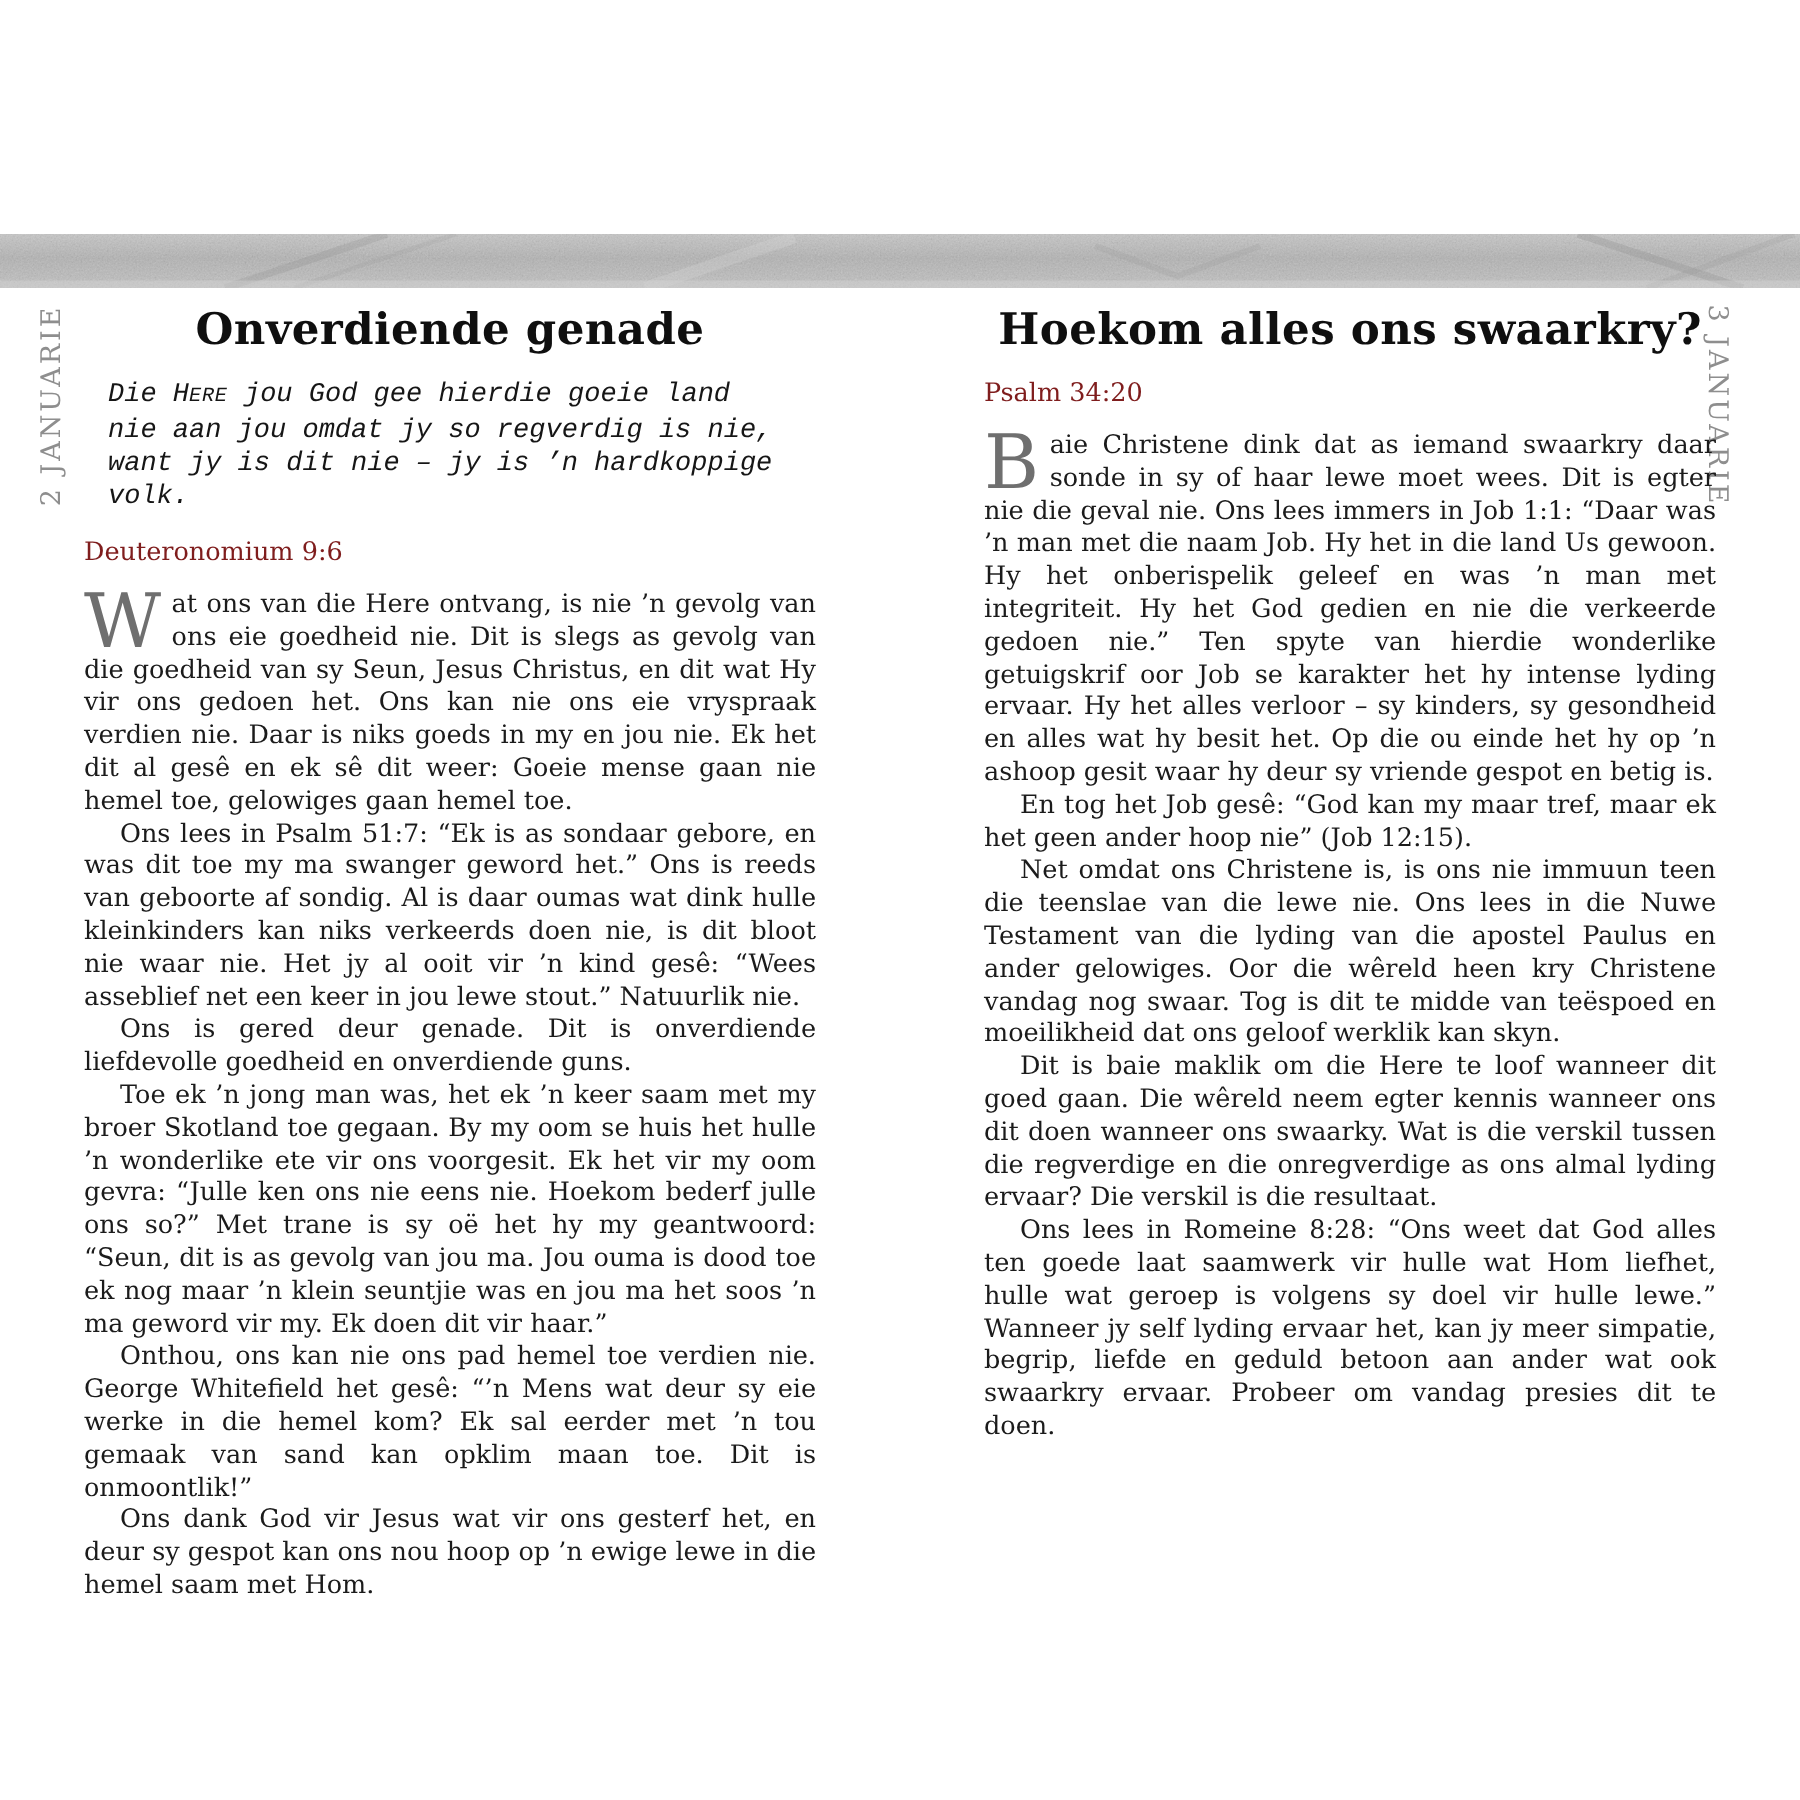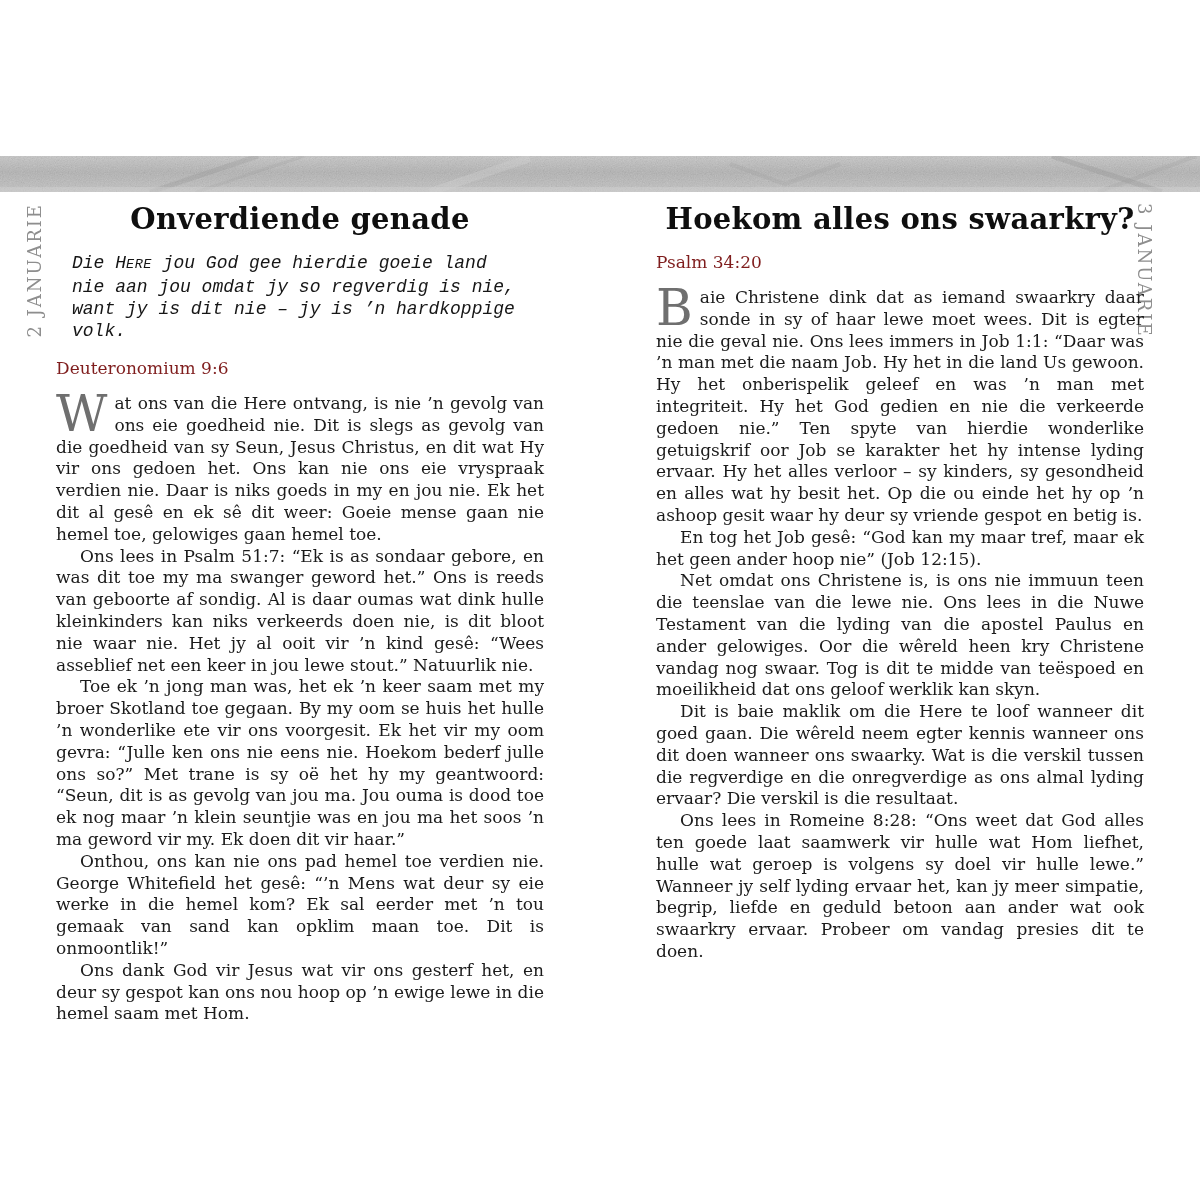--- a/index.html
+++ b/index.html
@@ -87,20 +87,21 @@
   <div class="vlabel rightside">3 JANUARIE</div>
 
   <section class="content leftcol">
     <h1 class="title">Onverdiende genade</h1>
     <p class="quote">Die <span>H</span><span class="sc-rest">ERE</span> jou God gee hierdie goeie land nie aan jou omdat jy so regverdig is nie, want jy is dit nie – jy is ’n hardkoppige volk.</p>
     <p class="reference">Deuteronomium 9:6</p>
     <div class="bodytext">
       <p class="first"><span class="dropcap">W</span><span>at ons van die Here ontvang, is nie ’n gevolg van ons eie goedheid nie. Dit is slegs as gevolg van die goedheid van sy Seun, Jesus Christus, en dit wat Hy vir ons gedoen het. Ons kan nie ons eie vryspraak verdien nie. Daar is niks goeds in my en jou nie. Ek het dit al gesê en ek sê dit weer: Goeie mense gaan nie hemel toe, gelowiges gaan hemel toe.</span></p>
       <div>
           <p class="para">Ons lees in Psalm 51:7: “Ek is as sondaar gebore, en was dit toe my ma swanger geword het.” Ons is reeds van geboorte af sondig. Al is daar oumas wat dink hulle kleinkinders kan niks verkeerds doen nie, is dit bloot nie waar nie. Het jy al ooit vir ’n kind gesê: “Wees asseblief net een keer in jou lewe stout.” Natuurlik nie.</p>
+          <p class="para">Ons is gered deur genade. Dit is onverdiende liefdevolle goedheid en onverdiende guns.</p>
           <p class="para">Toe ek ’n jong man was, het ek ’n keer saam met my broer Skotland toe gegaan. By my oom se huis het hulle ’n wonderlike ete vir ons voorgesit. Ek het vir my oom gevra: “Julle ken ons nie eens nie. Hoekom bederf julle ons so?” Met trane is sy oë het hy my geantwoord: “Seun, dit is as gevolg van jou ma. Jou ouma is dood toe ek nog maar ’n klein seuntjie was en jou ma het soos ’n ma geword vir my. Ek doen dit vir haar.”</p>
           <p class="para">Onthou, ons kan nie ons pad hemel toe verdien nie. George Whitefield het gesê: “’n Mens wat deur sy eie werke in die hemel kom? Ek sal eerder met ’n tou gemaak van sand kan opklim maan toe. Dit is onmoontlik!”</p>
           <p class="para">Ons dank God vir Jesus wat vir ons gesterf het, en deur sy gespot kan ons nou hoop op ’n ewige lewe in die hemel saam met Hom.</p>
         </div>
     </div>
   </section>
 
   <section class="content rightcol">
     <h1 class="title">Hoekom alles ons swaarkry?</h1>
     <p class="reference">Psalm 34:20</p>

